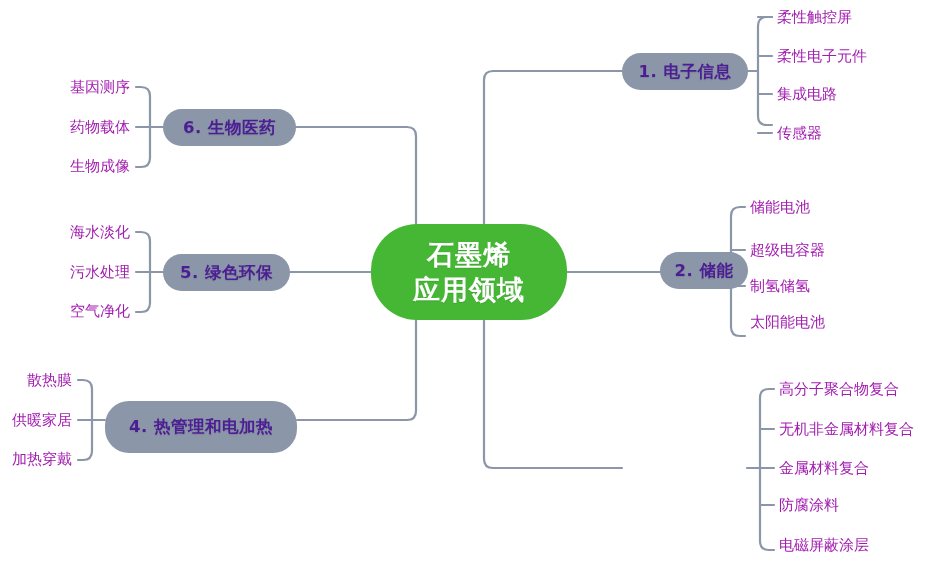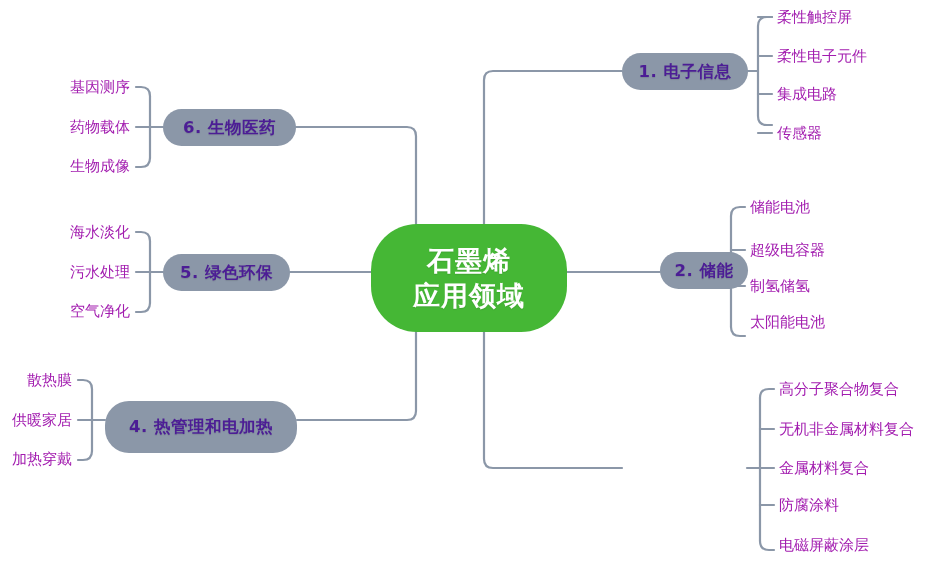--- a/index.html
+++ b/index.html
@@ -125,21 +125,21 @@
       <path d="M 150 303 Q 150 312 141 312 L 136 312"></path>
 
       <path d="M 163 127 L 150 127"></path>
       <path d="M 150 96 L 150 158"></path>
       <path d="M 150 96 Q 150 87 141 87 L 136 87"></path>
       <path d="M 150 127 L 136 127"></path>
       <path d="M 150 158 Q 150 167 141 167 L 136 167"></path>
     </g>
   </svg>
 
-  <div class="node center-node" style="left:371px; top:224px; width:196px; height:108px; flex-direction:column;">
+  <div class="node center-node" style="left:371px; top:224px; width:196px; height:96px; flex-direction:column;">
     <span>石墨烯</span>
     <span>应用领域</span>
   </div>
 
   <div class="node branch-node" style="left:622px; top:53px; width:126px; height:37px;">
     <span>1. 电子信息</span>
   </div>
 
   <div class="node branch-node" style="left:660px; top:252px; width:88px; height:37px;">
     <span>2. 储能</span>

